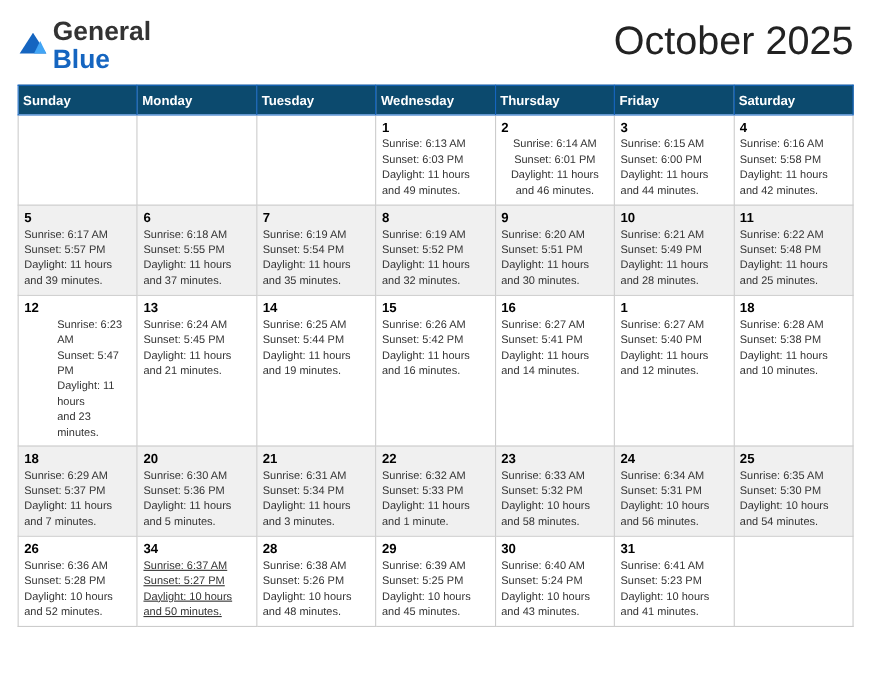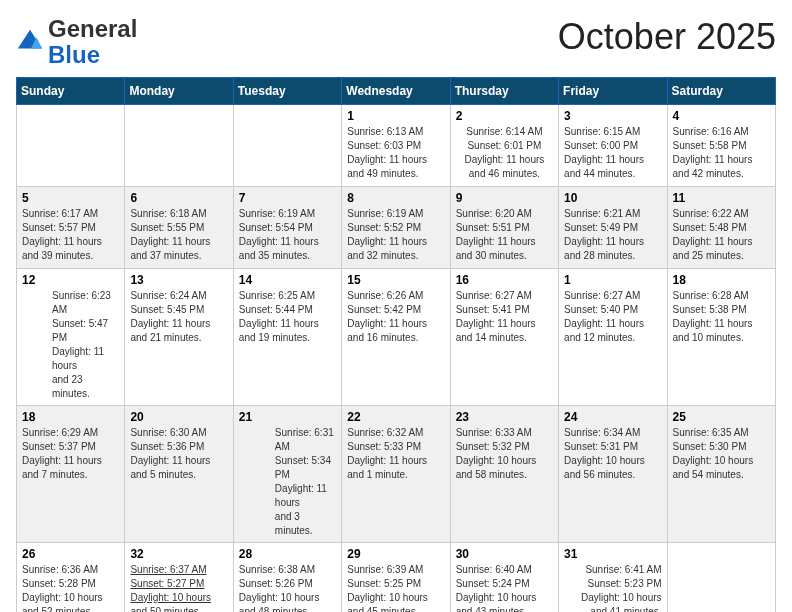--- a/index.html
+++ b/index.html
@@ -263,21 +263,21 @@
         </td>
         <td>
           <div class="day-num">20</div>
           <div class="day-info" style="white-space: pre-line;">Sunrise: 6:30 AM
 Sunset: 5:36 PM
 Daylight: 11 hours
 and 5 minutes.</div>
         </td>
         <td>
           <div class="day-num">21</div>
-          <div class="day-info" style="white-space: pre-line; margin-left: 36px;">Sunrise: 6:31 AM
+          <div class="day-info" style="white-space: pre-line;">Sunrise: 6:31 AM
 Sunset: 5:34 PM
 Daylight: 11 hours
 and 3 minutes.</div>
         </td>
         <td>
           <div class="day-num">22</div>
           <div class="day-info" style="white-space: pre-line;">Sunrise: 6:32 AM
 Sunset: 5:33 PM
 Daylight: 11 hours
 and 1 minute.</div>
@@ -306,21 +306,21 @@
       </tr>
       <tr class="row-white">
         <td>
           <div class="day-num">26</div>
           <div class="day-info" style="white-space: pre-line;">Sunrise: 6:36 AM
 Sunset: 5:28 PM
 Daylight: 10 hours
 and 52 minutes.</div>
         </td>
         <td>
-          <div class="day-num">32</div>
+          <div class="day-num">34</div>
           <div class="day-info" style="white-space: pre-line; text-decoration: underline;">Sunrise: 6:37 AM
 Sunset: 5:27 PM
 Daylight: 10 hours
 and 50 minutes.</div>
         </td>
         <td>
           <div class="day-num">28</div>
           <div class="day-info" style="white-space: pre-line;">Sunrise: 6:38 AM
 Sunset: 5:26 PM
 Daylight: 10 hours
@@ -335,21 +335,21 @@
         </td>
         <td>
           <div class="day-num">30</div>
           <div class="day-info" style="white-space: pre-line;">Sunrise: 6:40 AM
 Sunset: 5:24 PM
 Daylight: 10 hours
 and 43 minutes.</div>
         </td>
         <td>
           <div class="day-num">31</div>
-          <div class="day-info" style="white-space: pre-line; text-align: right;">Sunrise: 6:41 AM
+          <div class="day-info" style="white-space: pre-line;">Sunrise: 6:41 AM
 Sunset: 5:23 PM
 Daylight: 10 hours
 and 41 minutes.</div>
         </td>
         <td class="empty-cell"></td>
       </tr>
     </tbody>
 </table>
 
 </body></html>

